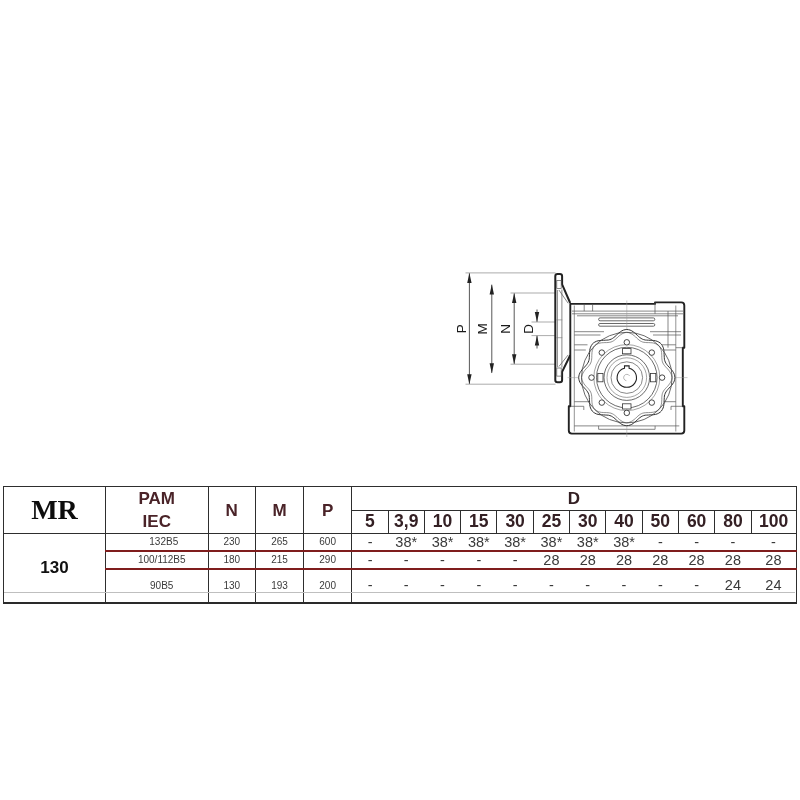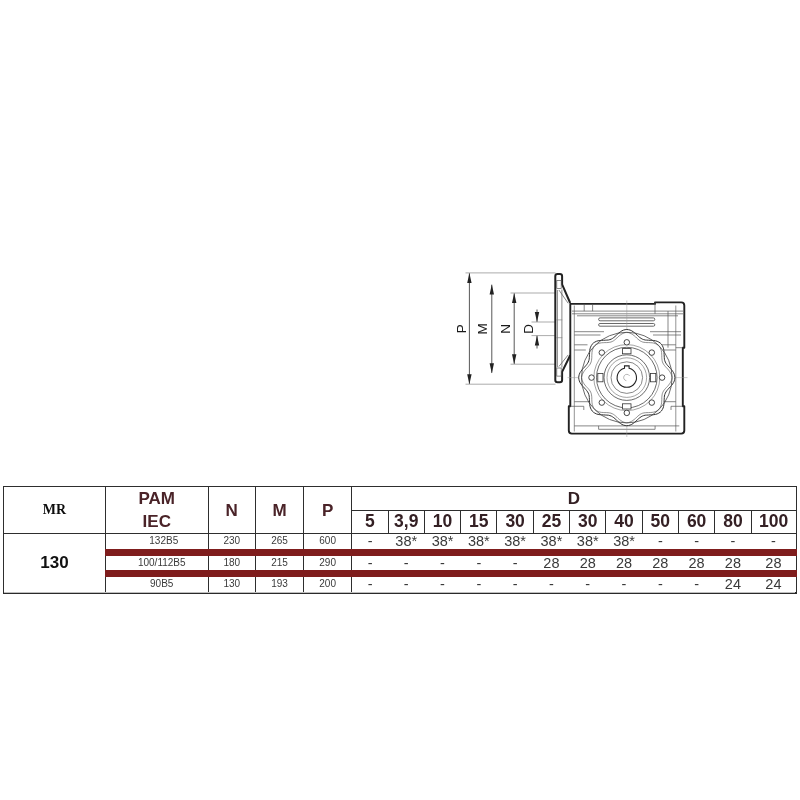--- a/index.html
+++ b/index.html
@@ -1,25 +1,25 @@
 <!DOCTYPE html>
 <html><head><meta charset="utf-8">
 <style>
 html,body{margin:0;padding:0;background:#fff;width:800px;height:800px;overflow:hidden;}
 *{box-sizing:border-box;}
 body{font-family:"Liberation Sans", sans-serif;position:relative;}
 #draw{position:absolute;left:0;top:0;}
 #tbl{position:absolute;left:3px;top:486px;border-collapse:collapse;table-layout:fixed;width:793px;}
 #tbl td{padding:0;text-align:center;vertical-align:middle;line-height:1;}
 .hd{border:1.6px solid #2e2e2e;font-weight:bold;font-size:17px;color:#4a2328;}
-.mr{font-family:"Liberation Serif",serif;font-size:14px;color:#0d0d0d;}
+.mr{font-family:"Liberation Serif",serif;font-size:28px;color:#0d0d0d;}
 .sh{border:1.6px solid #2e2e2e;font-weight:bold;font-size:17.5px;color:#342024;}
 .dv{font-size:14.5px;color:#3a3a3a;border:none;}
 .lv{font-size:10px;color:#3a3a3a;border-left:1.6px solid #2e2e2e;border-right:1.6px solid #2e2e2e;}
-tr.dr{border-top:7px solid #7f1d1d;margin-top:36px;}
+tr.dr{border-top:2px solid #7f1d1d;margin-top:36px;}
 tr.dr1{border-top:1.6px solid #2e2e2e;}
 #tbl{border:1.8px solid #2e2e2e;border-bottom:2px solid #2a2a2a;}
 .ghost{position:absolute;left:4px;top:592px;width:791px;border-top:1.2px solid #bfbfbf;}
 </style></head>
 <body>
 
 <svg id="draw" width="800" height="800" viewBox="0 0 800 800">
 
 <g stroke="#444" stroke-width="0.9" fill="none">
 <line x1="469.4" y1="273.2" x2="469.4" y2="383.9"></line>
@@ -242,21 +242,21 @@
         <td class="dv">-</td>
         <td class="dv">28</td>
         <td class="dv">28</td>
         <td class="dv">28</td>
         <td class="dv">28</td>
         <td class="dv">28</td>
         <td class="dv">28</td>
         <td class="dv">28</td>
       </tr>
 
-<tr class="dr" style="height:17px">
+<tr class="dr" style="height:34px">
         <td class="lv" style="padding-left:10px;">90B5</td>
         <td class="lv">130</td>
         <td class="lv">193</td>
         <td class="lv">200</td>
         <td class="dv">-</td>
         <td class="dv">-</td>
         <td class="dv">-</td>
         <td class="dv">-</td>
         <td class="dv">-</td>
         <td class="dv">-</td>

